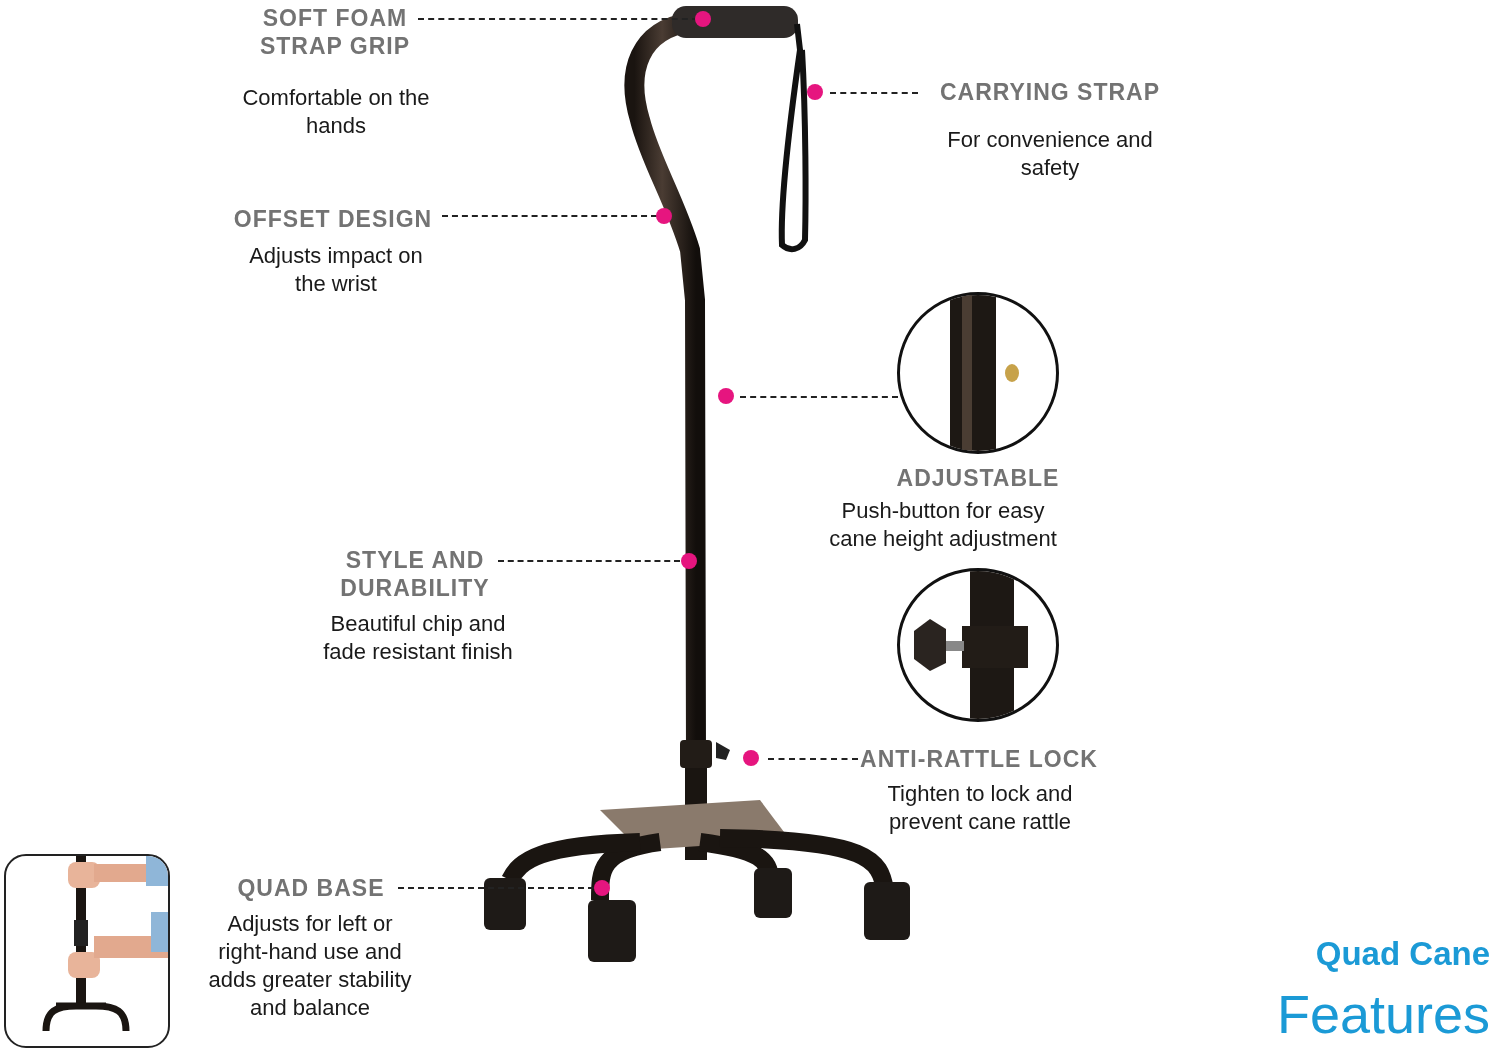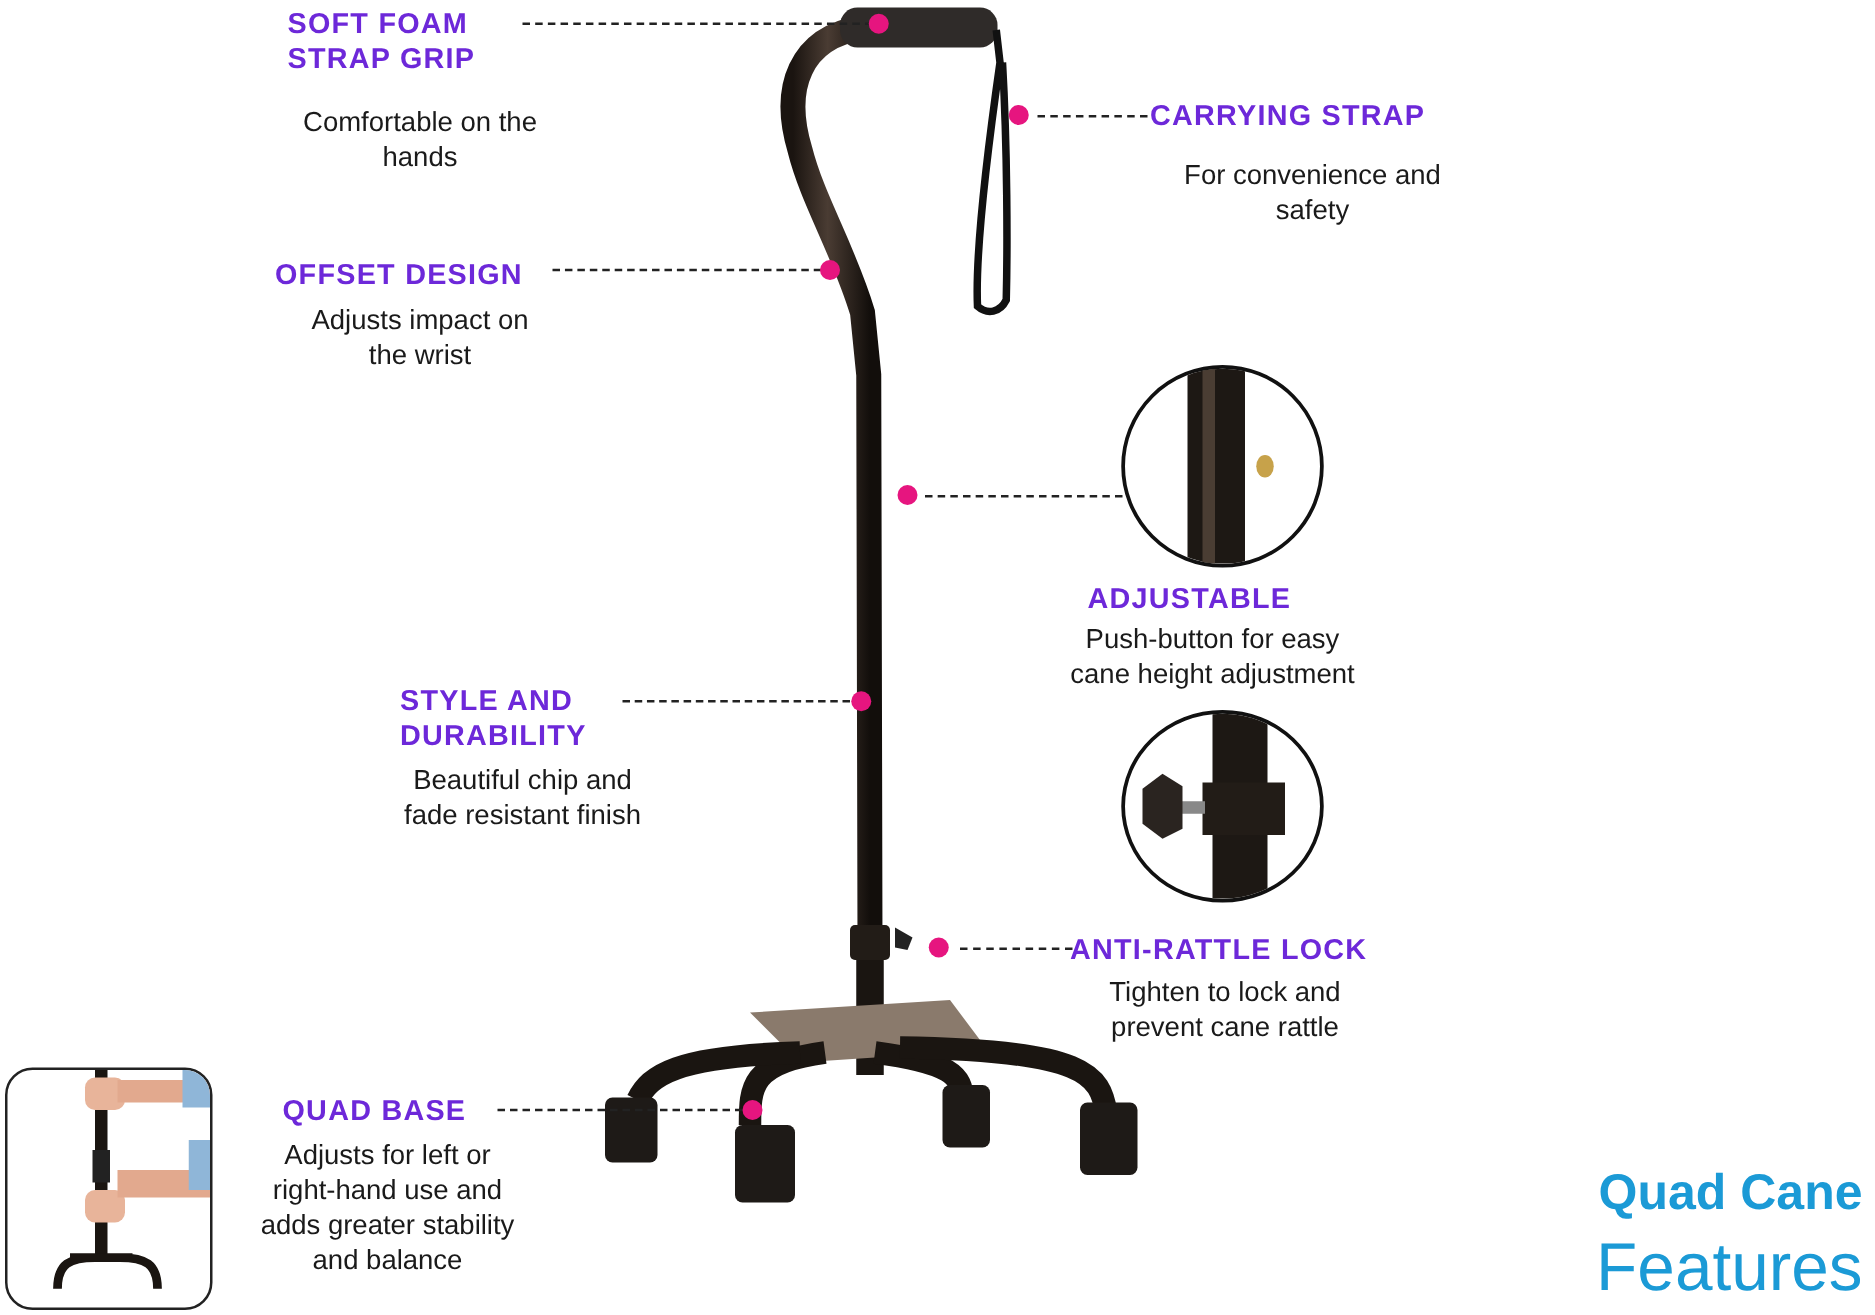--- a/index.html
+++ b/index.html
@@ -1,24 +1,24 @@
 <!DOCTYPE html>
 <html><head>
 <meta charset="utf-8">
 <style>
   html,body{margin:0;padding:0;background:#fff;}
   body{width:1500px;height:1052px;position:relative;overflow:hidden;font-family:"Liberation Sans","DejaVu Sans",sans-serif;}
-  .title{position:absolute;color:#6d28d9;font-weight:700;font-size:23px;letter-spacing:1px;line-height:28px;}
+  .title{position:absolute;color:#737373;font-weight:700;font-size:23px;letter-spacing:1px;text-align:center;line-height:28px;}
   .desc{position:absolute;color:#1a1a1a;font-size:22px;text-align:center;line-height:28px;}
   .dash{position:absolute;height:0;border-top:2px dashed #222;}
   .dot{position:absolute;width:16px;height:16px;border-radius:50%;background:#e6157f;}
   svg{position:absolute;left:0;top:0;}
   .circle{position:absolute;border:3px solid #111;border-radius:50%;overflow:hidden;background:#fff;}
   .inset{position:absolute;left:4px;top:854px;width:162px;height:190px;border:2px solid #222;border-radius:22px;overflow:hidden;background:#fff;}
-  .big-title{position:absolute;right:10px;color:#1b9ad6;font-size:40px;line-height:56px;}
+  .big-title{position:absolute;right:10px;color:#1b9ad6;font-size:33px;line-height:56px;}
 </style>
 </head>
 <body>
 
 <svg width="1500" height="1052" viewBox="0 0 1500 1052">
   <defs>
     <linearGradient id="shaft" x1="0" x2="1" y1="0" y2="0">
       <stop offset="0" stop-color="#1a1410"></stop>
       <stop offset="0.45" stop-color="#4a3c33"></stop>
       <stop offset="1" stop-color="#120e0b"></stop>
@@ -101,21 +101,21 @@
   <div>OFFSET DESIGN</div>
 </div>
 <div class="desc" style="left:196px;top:242px;width:280px;">
   <div>Adjusts impact on</div>
   <div>the wrist</div>
 </div>
 
 <div class="title" style="left:870px;top:464px;width:216px;">
   <div>ADJUSTABLE</div>
 </div>
-<div class="desc" style="left:820px;top:497px;width:300px;">
+<div class="desc" style="left:793px;top:497px;width:300px;">
   <div>Push-button for easy</div>
   <div>cane height adjustment</div>
 </div>
 
 <div class="title" style="left:320px;top:546px;width:190px;">
   <div>STYLE AND</div>
   <div>DURABILITY</div>
 </div>
 <div class="desc" style="left:288px;top:610px;width:260px;">
   <div>Beautiful chip and</div>

